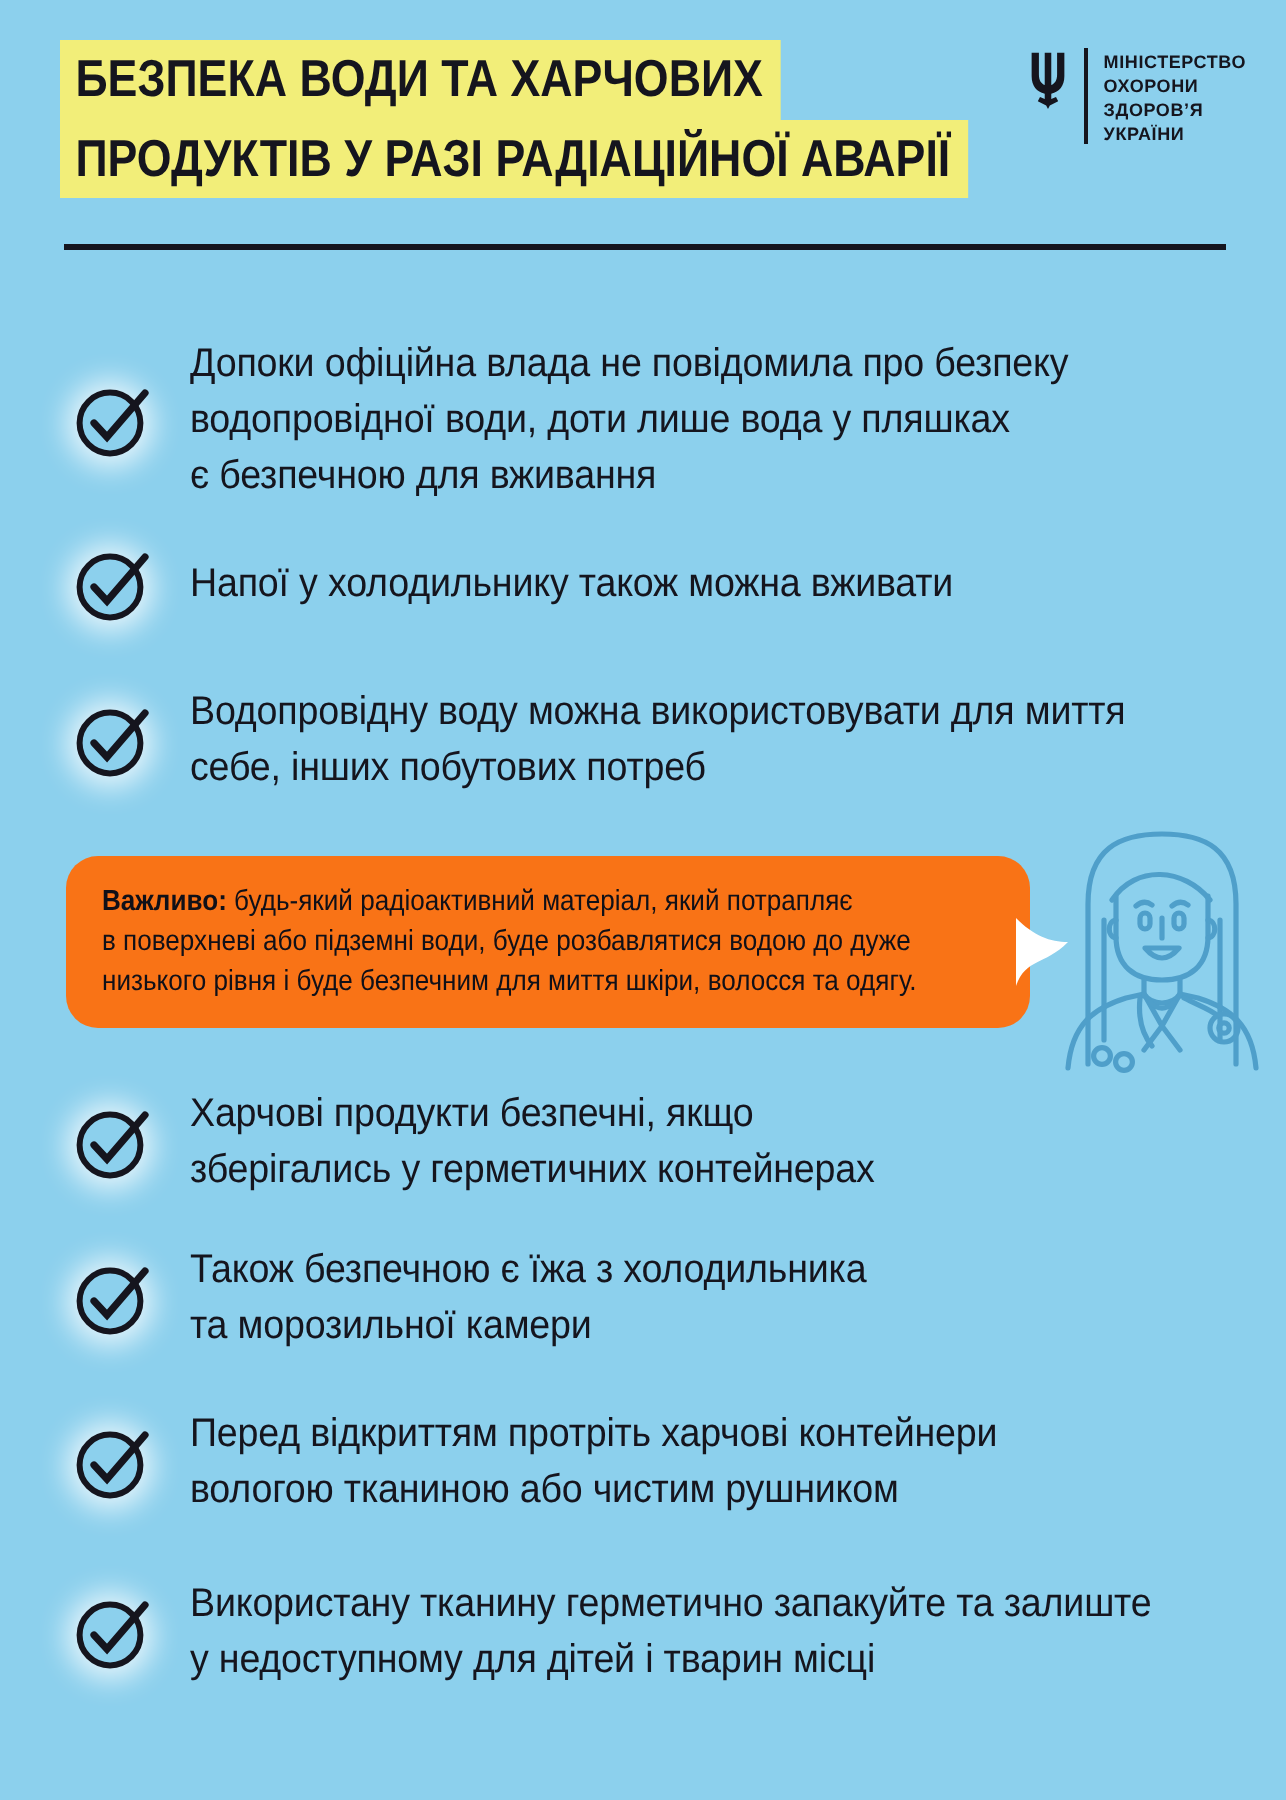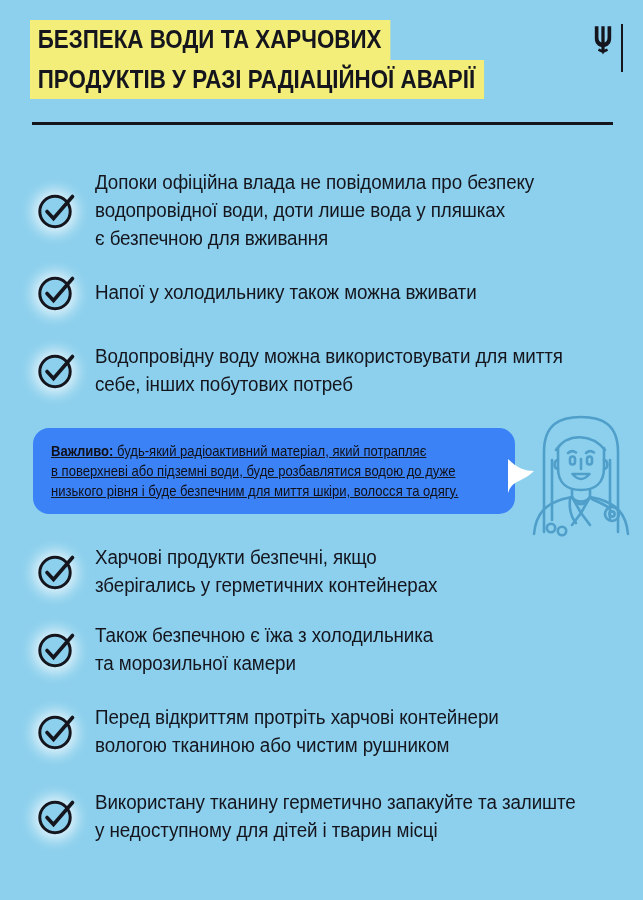--- a/index.html
+++ b/index.html
@@ -50,21 +50,21 @@
   .item-2{top:272px}
   .item-3{top:342px}
   .item-4{top:543px}
   .item-5{top:621px}
   .item-6{top:703px}
   .item-7{top:788px}
 
   
   .callout{
     position:absolute;left:33px;top:428px;width:482px;height:86px;
-    background:#3b82f6;border-radius:16px;padding:13px 0 0 18px;text-decoration:underline;
+    background:#f97316;border-radius:16px;padding:13px 0 0 18px;
   }
   .callout-text{
     width:500px;font-size:14.5px;line-height:20px;
     transform:scaleX(.9);transform-origin:0 0;color:#101018;
   }
   .callout-text .lines{white-space:pre-line;}
   .tail{position:absolute;left:508px;top:458px;}
 
   
   .doctor{position:absolute;left:522px;top:408px;}
@@ -80,20 +80,24 @@
       <span class="hl">ПРОДУКТІВ У РАЗІ РАДІАЦІЙНОЇ АВАРІЇ</span>
     </div>
 
     <div class="logo">
       <span>
         <svg width="20" height="30" viewBox="0 0 22 32">
           <path fill="#15151e" d="M2 1 h4 v12 c0 3.2 1.2 5 3.2 5.8 V1 h3.6 v17.8 c2-.8 3.2-2.6 3.2-5.8 V1 h4 v13 c0 5.4-2.8 8.6-7.2 9.6 v2.9 l2.6-1.2 1.2 2.4-4.6 2.3-1 2-1-2-4.6-2.3 1.2-2.4 2.6 1.2 v-2.9 C4.8 22.6 2 19.4 2 14 Z"></path>
         </svg>
       </span>
       <span class="logo-divider"></span>
+      <div class="logo-text">МІНІСТЕРСТВО
+ОХОРОНИ
+ЗДОРОВ’Я
+УКРАЇНИ</div>
     </div>
   </header>
 
   <div class="rule"></div>
 
   <div class="item item-1">
     <span class="check-wrap">
       <span class="check-glow"></span>
       <svg width="44" height="40" viewBox="0 0 44 40">
           <g fill="none" stroke="#15151e" stroke-linecap="round">

